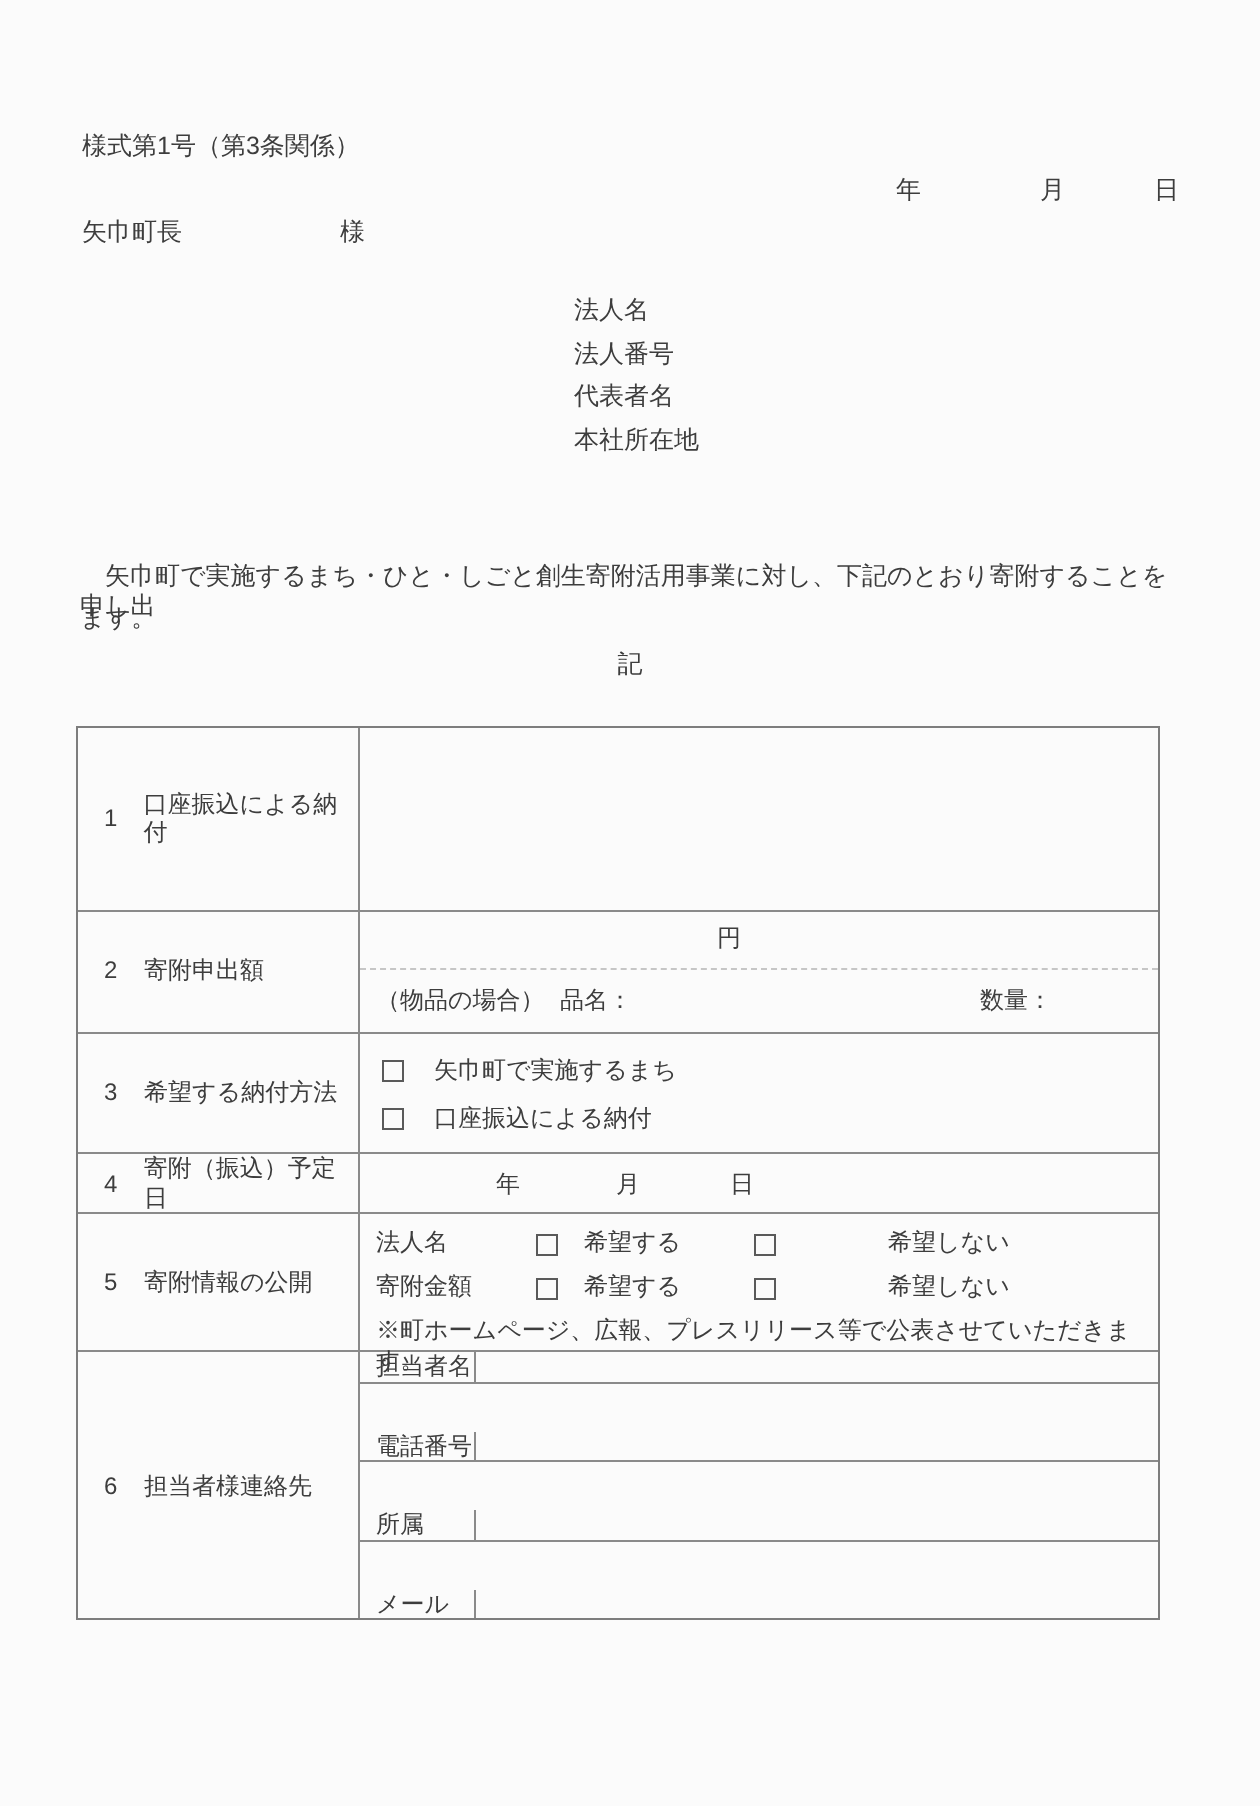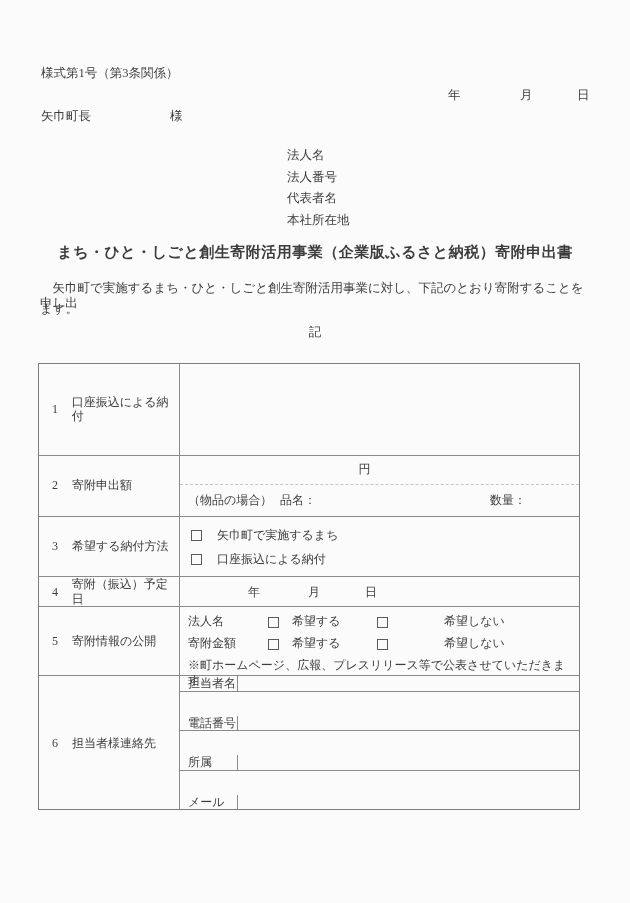--- a/index.html
+++ b/index.html
@@ -1,20 +1,20 @@
 <!DOCTYPE html>
 <html><head>
 <meta charset="utf-8">
 <style>
   * { margin:0; padding:0; box-sizing:border-box; }
   html,body { background:#e9e9e9; }
   .page {
     position:relative; width:630px; height:903px; margin:0 auto;
     background:#fbfbfb; color:#3d3d3d;
-    font-family:Liberation Serif, serif;
+    font-family:Liberation Sans, sans-serif;
     font-size:12.5px; line-height:1.2;
     overflow:hidden;
   }
   .abs { position:absolute; }
   
   .form-no { left:41px; top:66px; }
   .date-y { left:448px; top:88px; }
   .date-m { left:520px; top:88px; }
   .date-d { left:577px; top:88px; }
   .addr   { left:41px;  top:109px; }
@@ -80,21 +80,20 @@
   <span class="abs addr">矢巾町長</span>
   <span class="abs hono">様</span>
 
   <div class="abs corp-block">
     <div>法人名</div>
     <div>法人番号</div>
     <div>代表者名</div>
     <div>本社所在地</div>
   </div>
 
-  <div class="abs doc-title">まち・ひと・しごと創生寄附活用事業（企業版ふるさと納税）寄附申出書</div>
 
   <div class="abs body-line1">矢巾町で実施するまち・ひと・しごと創生寄附活用事業に対し、下記のとおり寄附することを申し出</div>
   <div class="abs body-line2">ます。</div>
 
   <div class="abs record">記</div>
 
   <div class="abs tbl">
 
     <div class="row r1">
       <div class="cell-label">

